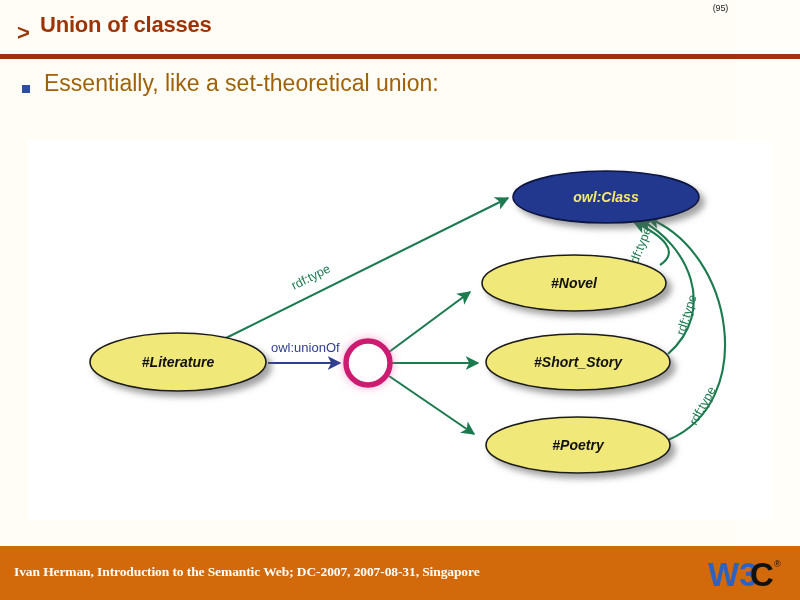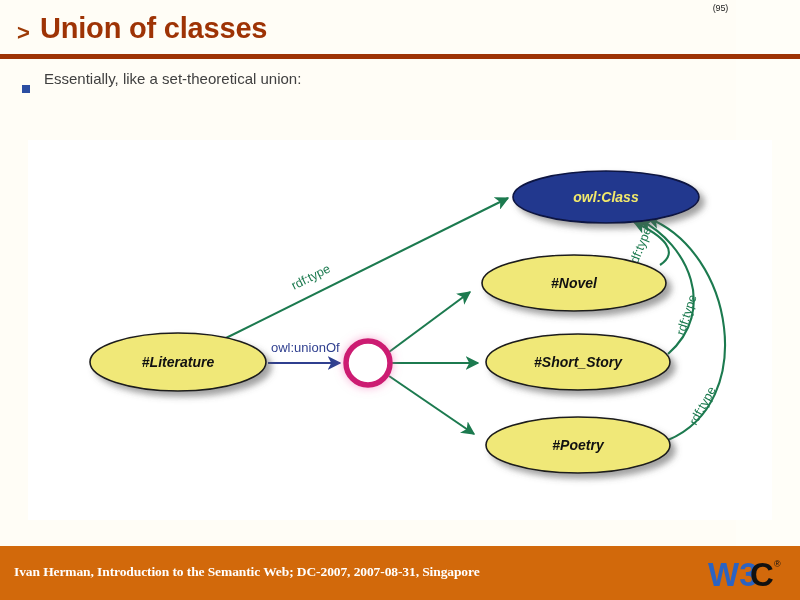--- a/index.html
+++ b/index.html
@@ -51,21 +51,21 @@
     font-size: 22px;
     font-weight: bold;
     color: #9c3a06;
     font-family: "Liberation Sans", sans-serif;
     line-height: 1;
   }
   #slide-title {
     position: absolute;
     left: 40px;
     top: 4px;
-    font-size: 29px;
+    font-size: 22px;
     font-weight: bold;
     color: #9e3305;
     font-family: "Liberation Sans", sans-serif;
     letter-spacing: -0.2px;
     white-space: nowrap;
   }
   #title-rule {
     position: absolute;
     left: 0;
     top: 54px;
@@ -87,22 +87,22 @@
     left: 22px;
     top: 15px;
     width: 8px;
     height: 8px;
     background: #2b4ea2;
   }
   #bullet-text {
     position: absolute;
     left: 44px;
     top: 0px;
-    font-size: 15px;
-    color: #404040;
+    font-size: 23px;
+    color: #a16207;
     font-family: "Liberation Sans", sans-serif;
     white-space: nowrap;
   }
 
   
   #diagram-area {
     position: absolute;
     left: 28px;
     top: 140px;
     width: 744px;

